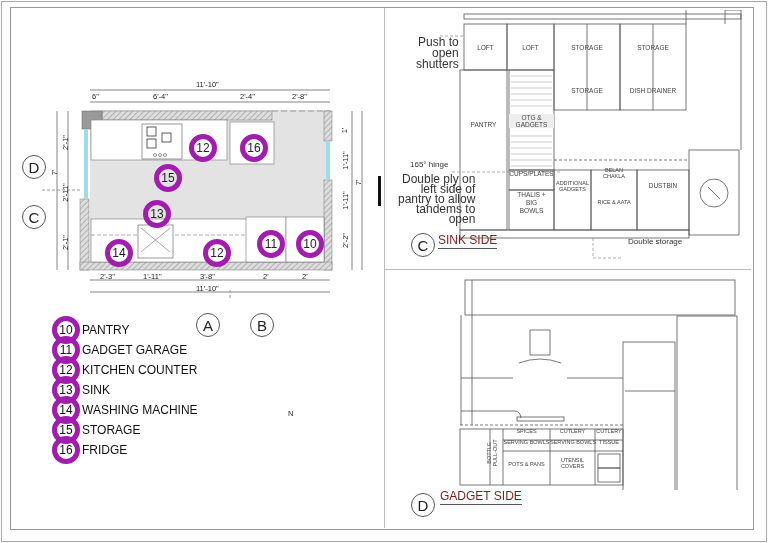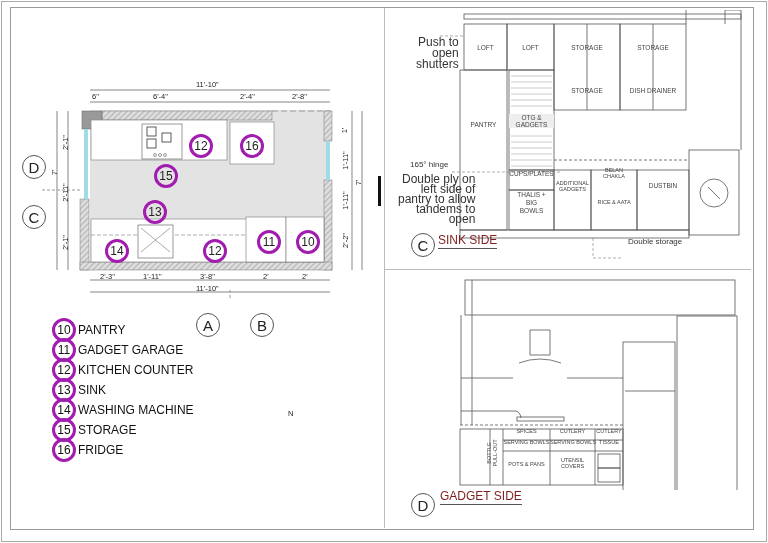--- a/index.html
+++ b/index.html
@@ -6,21 +6,21 @@
   body{width:768px;height:543px;position:relative;overflow:hidden;font-family:"Liberation Sans",sans-serif;color:#222;}
   .abs{position:absolute;}
   .frame-outer{left:1px;top:1px;width:764px;height:539px;border:1px solid #aaa;}
   .frame-inner{left:10px;top:7px;width:742px;height:521px;border:1px solid #999;}
   .vdiv{left:384px;top:8px;width:1px;height:520px;background:#bbb;}
   .hdiv{left:385px;top:269px;width:366px;height:1px;background:#bbb;}
   .txt{font-size:6px;color:#333;white-space:nowrap;}
   .lbl{font-size:6.5px;color:#444;white-space:nowrap;text-align:center;}
   .dim{font-size:7.5px;color:#222;white-space:nowrap;}
   .legend-item{display:flex;align-items:center;font-size:12px;color:#111;height:20px;}
-  .circ{width:18px;height:18px;border:3px solid #a21caf;border-radius:50%;display:inline-flex;align-items:center;justify-content:center;font-size:12px;margin-right:2px;}
+  .circ{width:18px;height:18px;border:5px solid #a21caf;border-radius:50%;display:inline-flex;align-items:center;justify-content:center;font-size:12px;margin-right:2px;}
   .tag{width:22px;height:22px;border:1px solid #555;border-radius:50%;display:flex;align-items:center;justify-content:center;font-size:15px;background:#fff;}
   .view-title{font-size:12px;color:#7f1d1d;border-bottom:1px solid #555;padding-bottom:1px;}
 </style>
 </head>
 <body>
 
 <div class="abs frame-outer"></div>
 <div class="abs frame-inner"></div>
 <div class="abs vdiv"></div>
 <div class="abs hdiv"></div>

